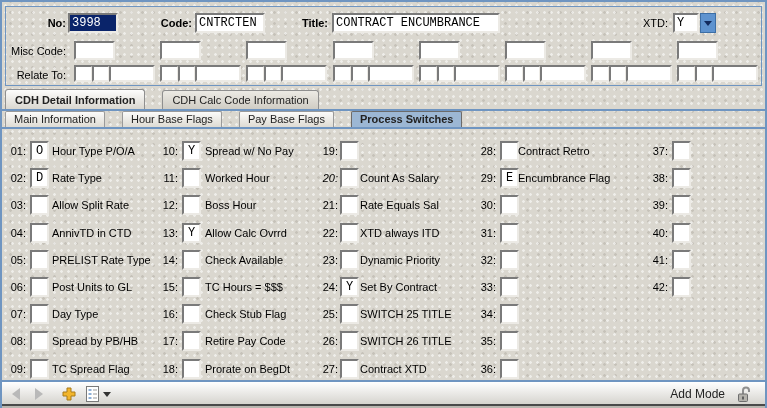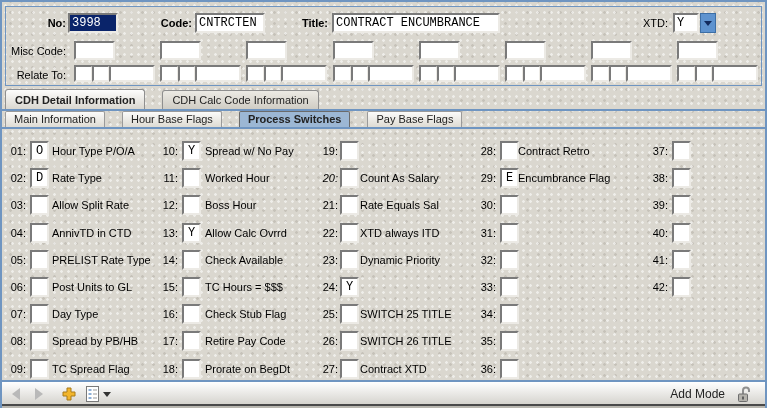--- a/index.html
+++ b/index.html
@@ -135,22 +135,22 @@
 
   <div class="tabs" id="tabs1" style="left:3px;top:87px;height:21px;">
       <div class="tab1 active">CDH Detail Information</div>
       <div class="tab1">CDH Calc Code Information</div>
     </div>
   <div class="blue-line" style="top:107px;"></div>
 
   <div class="tabs" id="tabs2" style="left:3px;top:109px;height:16px;">
       <div class="tab2">Main Information</div>
       <div class="tab2">Hour Base Flags</div>
+      <div class="tab2">Pay Base Flags</div>
       <div class="tab2 active">Process Switches</div>
-      <div class="tab2">Pay Base Flags</div>
     </div>
   <div class="blue-line" style="top:125px;"></div>
 
   <div id="switches" style="position:absolute;left:0;top:0;width:100%;height:100%;">
       <div class="swnum" style="left: 0px; top: 139px;">01:</div>
       <div class="tb swbox" style="left: 28px; top: 139px;">O</div>
       <div class="swlbl" style="left: 50px; top: 139px;">Hour Type P/O/A</div>
       <div class="swnum" style="left: 0px; top: 166px;">02:</div>
       <div class="tb swbox" style="left: 28px; top: 166px;">D</div>
       <div class="swlbl" style="left: 50px; top: 166px;">Rate Type</div>
@@ -211,20 +211,21 @@
       <div class="tb swbox" style="left: 338px; top: 193px;"></div>
       <div class="swlbl" style="left: 358px; top: 193px;">Rate Equals Sal</div>
       <div class="swnum" style="left: 312px; top: 221px;">22:</div>
       <div class="tb swbox" style="left: 338px; top: 221px;"></div>
       <div class="swlbl" style="left: 358px; top: 221px;">XTD always ITD</div>
       <div class="swnum" style="left: 312px; top: 248px;">23:</div>
       <div class="tb swbox" style="left: 338px; top: 248px;"></div>
       <div class="swlbl" style="left: 358px; top: 248px;">Dynamic Priority</div>
       <div class="swnum" style="left: 312px; top: 275px;">24:</div>
       <div class="tb swbox" style="left: 338px; top: 275px;">Y</div>
+      <div class="swlbl" style="left: 358px; top: 275px;">Set By Contract</div>
       <div class="swnum" style="left: 312px; top: 302px;">25:</div>
       <div class="tb swbox" style="left: 338px; top: 302px;"></div>
       <div class="swlbl" style="left: 358px; top: 302px;">SWITCH 25 TITLE</div>
       <div class="swnum" style="left: 312px; top: 329px;">26:</div>
       <div class="tb swbox" style="left: 338px; top: 329px;"></div>
       <div class="swlbl" style="left: 358px; top: 329px;">SWITCH 26 TITLE</div>
       <div class="swnum" style="left: 312px; top: 357px;">27:</div>
       <div class="tb swbox" style="left: 338px; top: 357px;"></div>
       <div class="swlbl" style="left: 358px; top: 357px;">Contract XTD</div>
       <div class="swnum" style="left: 470px; top: 139px;">28:</div>

